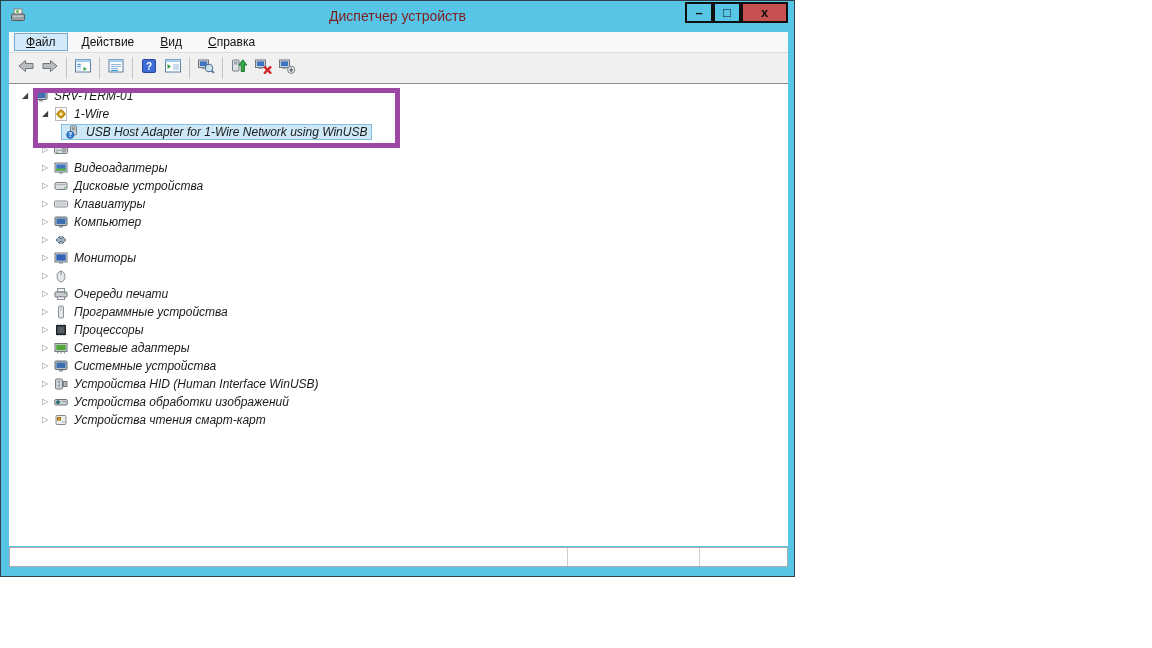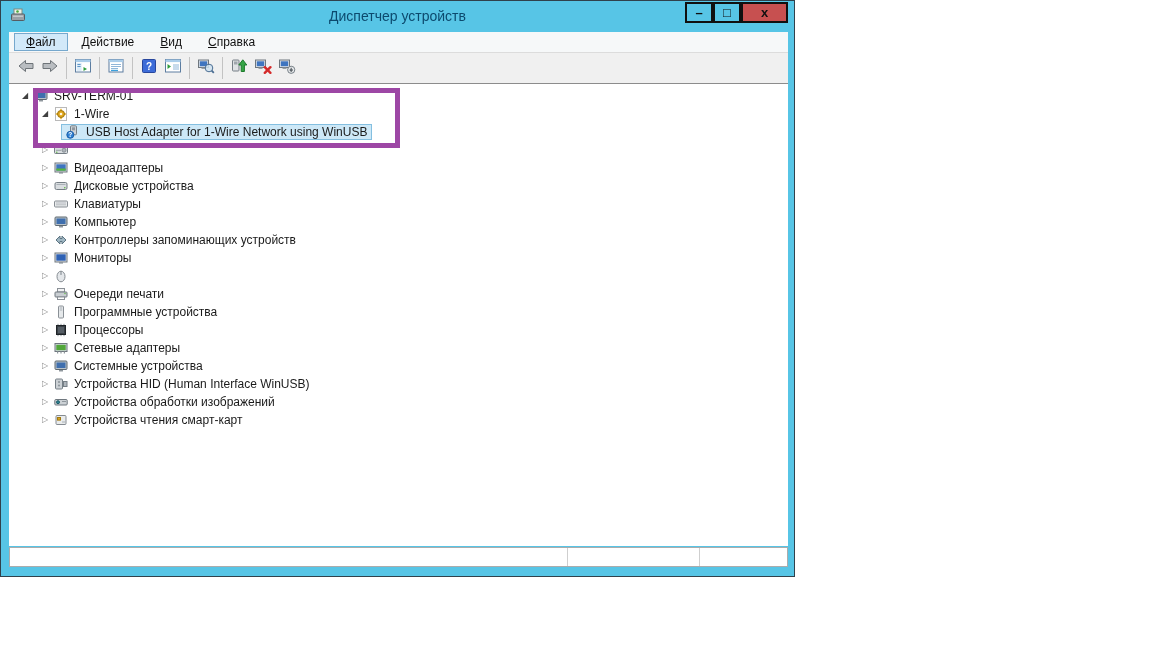--- a/index.html
+++ b/index.html
@@ -4,21 +4,21 @@
 <style>
   * { margin:0; padding:0; box-sizing:border-box; }
   html,body { width:1152px; height:648px; background:#ffffff; font-family:"Liberation Sans",sans-serif; }
   #window {
     position:absolute; left:0; top:0; width:795px; height:577px;
     background:#57c5e6; border:1px solid #30414c;
   }
   
   #titlebar { position:absolute; left:0; top:0; width:100%; height:31px; }
   #app-icon { position:absolute; left:9px; top:7px; width:16px; height:16px; }
-  #window-title { position:absolute; left:0; right:0; top:7px; text-align:center; font-size:14px; color:#0c4a6e; }
+  #window-title { position:absolute; left:0; right:0; top:7px; text-align:center; font-size:14px; color:#7f1d1d; }
   .winbtn { position:absolute; top:1px; height:21px; border:2px solid #101010; display:flex; align-items:center; justify-content:center; font-weight:bold; font-size:13px; color:#101010; cursor:default; }
   #btn-min   { left:684px; width:28px; }
   #btn-max   { left:712px; width:28px; }
   #btn-close { left:740px; width:47px; background:#c75050; }
   
   #menubar { position:absolute; left:8px; top:31px; width:779px; height:21px; background:#f6f8f9; border-bottom:1px solid #dcdcdc; display:flex; align-items:stretch; padding-left:4px; font-size:12px; color:#111; }
   .menu-item { display:flex; align-items:center; padding:0 11px; margin:1px 1px; border:1px solid transparent; }
   .menu-item.active { background:#d2e9f9; border:1px solid #76a8cd; }
   .menu-item u { text-decoration:underline; }
   #toolbar { position:absolute; left:8px; top:52px; width:779px; height:31px; background:#f0f0f0; border-bottom:1px solid #8c8c8c; display:flex; align-items:center; padding-left:5px; }
@@ -27,21 +27,21 @@
   .tb-btn svg { width:18px; height:18px; }
   
   #content { position:absolute; left:8px; top:83px; width:779px; height:462px; background:#ffffff; overflow:hidden; }
   #tree { padding-top:3px; }
   .tree-row { height:18px; display:flex; align-items:center; font-size:12px; color:#1a1a1a; white-space:nowrap; }
   .expander { width:12px; text-align:center; font-size:8px; line-height:18px; flex:0 0 12px; }
   .expander.expanded { color:#404040; }
   .expander.collapsed { color:#8a8a8a; }
   .node-icon { width:14px; height:14px; margin:0 3px 0 3px; flex:0 0 14px; }
   .node-icon svg { width:14px; height:14px; display:block; }
-  .tree-label { padding:0 3px; }
+  .tree-label { padding:0 3px;font-style:italic; }
   .sel-box { display:flex; align-items:center; background:#cde8f7; border:1px solid #84bfe0; padding:0 1px; }
   .indent-0 { padding-left:10px; }
   .indent-1 { padding-left:30px; }
   .indent-2 { padding-left:52px; }
   
   #statusbar { position:absolute; left:8px; top:546px; width:779px; height:20px; background:#ffffff; border:1px solid #acacac; display:flex; }
   .status-cell { height:100%; }
   .status-cell + .status-cell { border-left:1px solid #cfcfcf; }
   
   #annotation-box { position:absolute; left:33px; top:88px; width:367px; height:60px; border:5px solid #9d47a5; pointer-events:none; z-index:50; }
@@ -265,21 +265,20 @@
           </span>
           <span class="tree-label">Компьютер</span>
         </div>
         <div class="tree-row indent-1">
           <span class="expander collapsed">▷</span>
           <span class="node-icon">
             <svg xmlns="http://www.w3.org/2000/svg" viewBox="0 0 14 14">
               <path d="M2 7 L6 3 L6 5.5 L8 5.5 L8 3 L12 7 L8 11 L8 8.5 L6 8.5 L6 11 Z" fill="#9fb6c2" stroke="#5d7482"></path>
             </svg>
           </span>
-          <span class="tree-label">Контроллеры запоминающих устройств</span>
         </div>
         <div class="tree-row indent-1">
           <span class="expander collapsed">▷</span>
           <span class="node-icon">
             <svg xmlns="http://www.w3.org/2000/svg" viewBox="0 0 14 14">
               <rect x="1" y="2" width="12" height="9" fill="#dfe3e6" stroke="#6f777e"></rect>
               <rect x="2.3" y="3.3" width="9.4" height="6.4" fill="#2f62b5"></rect>
               <rect x="5" y="11" width="4" height="1.6" fill="#8f979d"></rect>
             </svg>
           </span>

